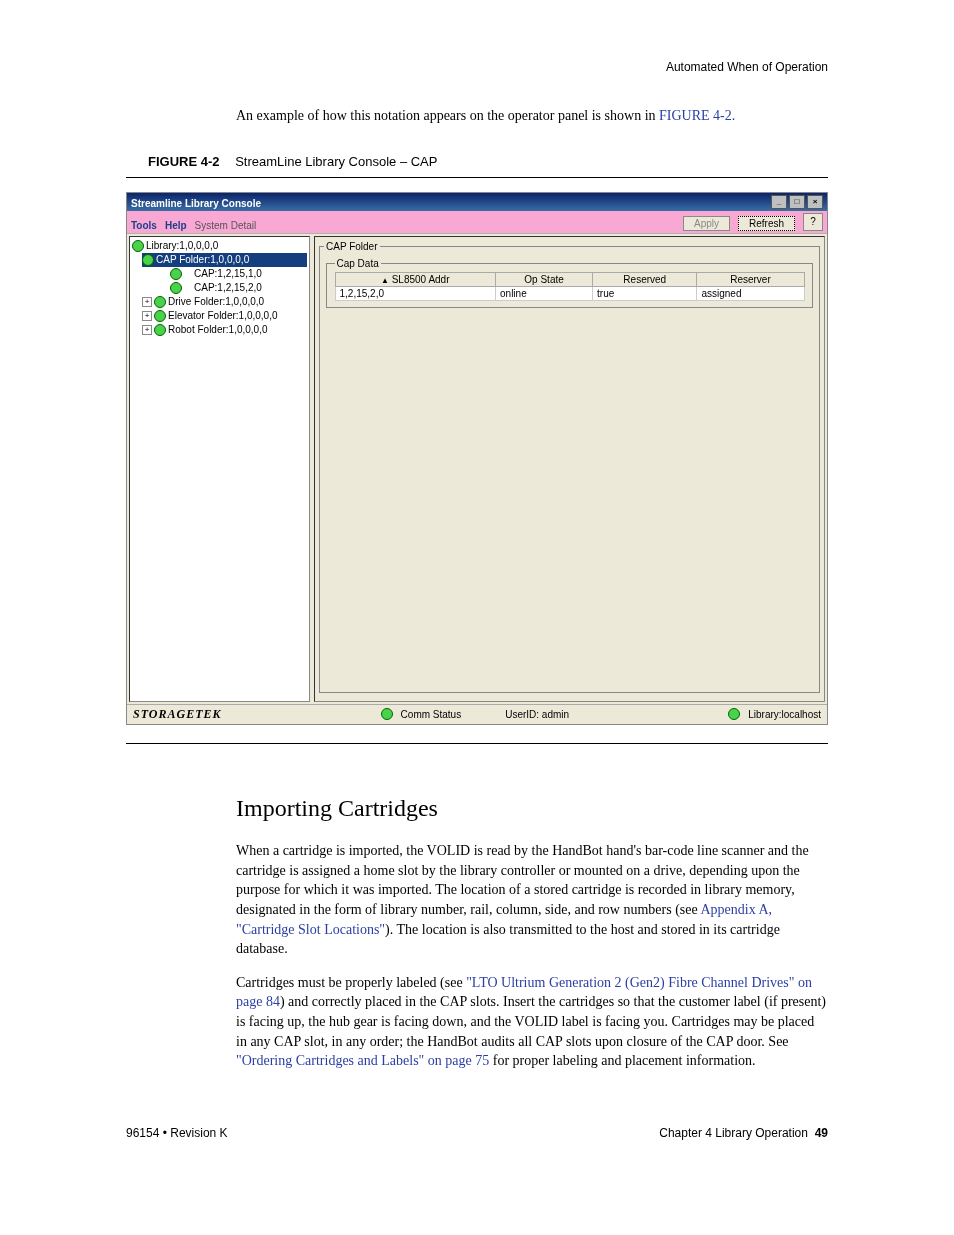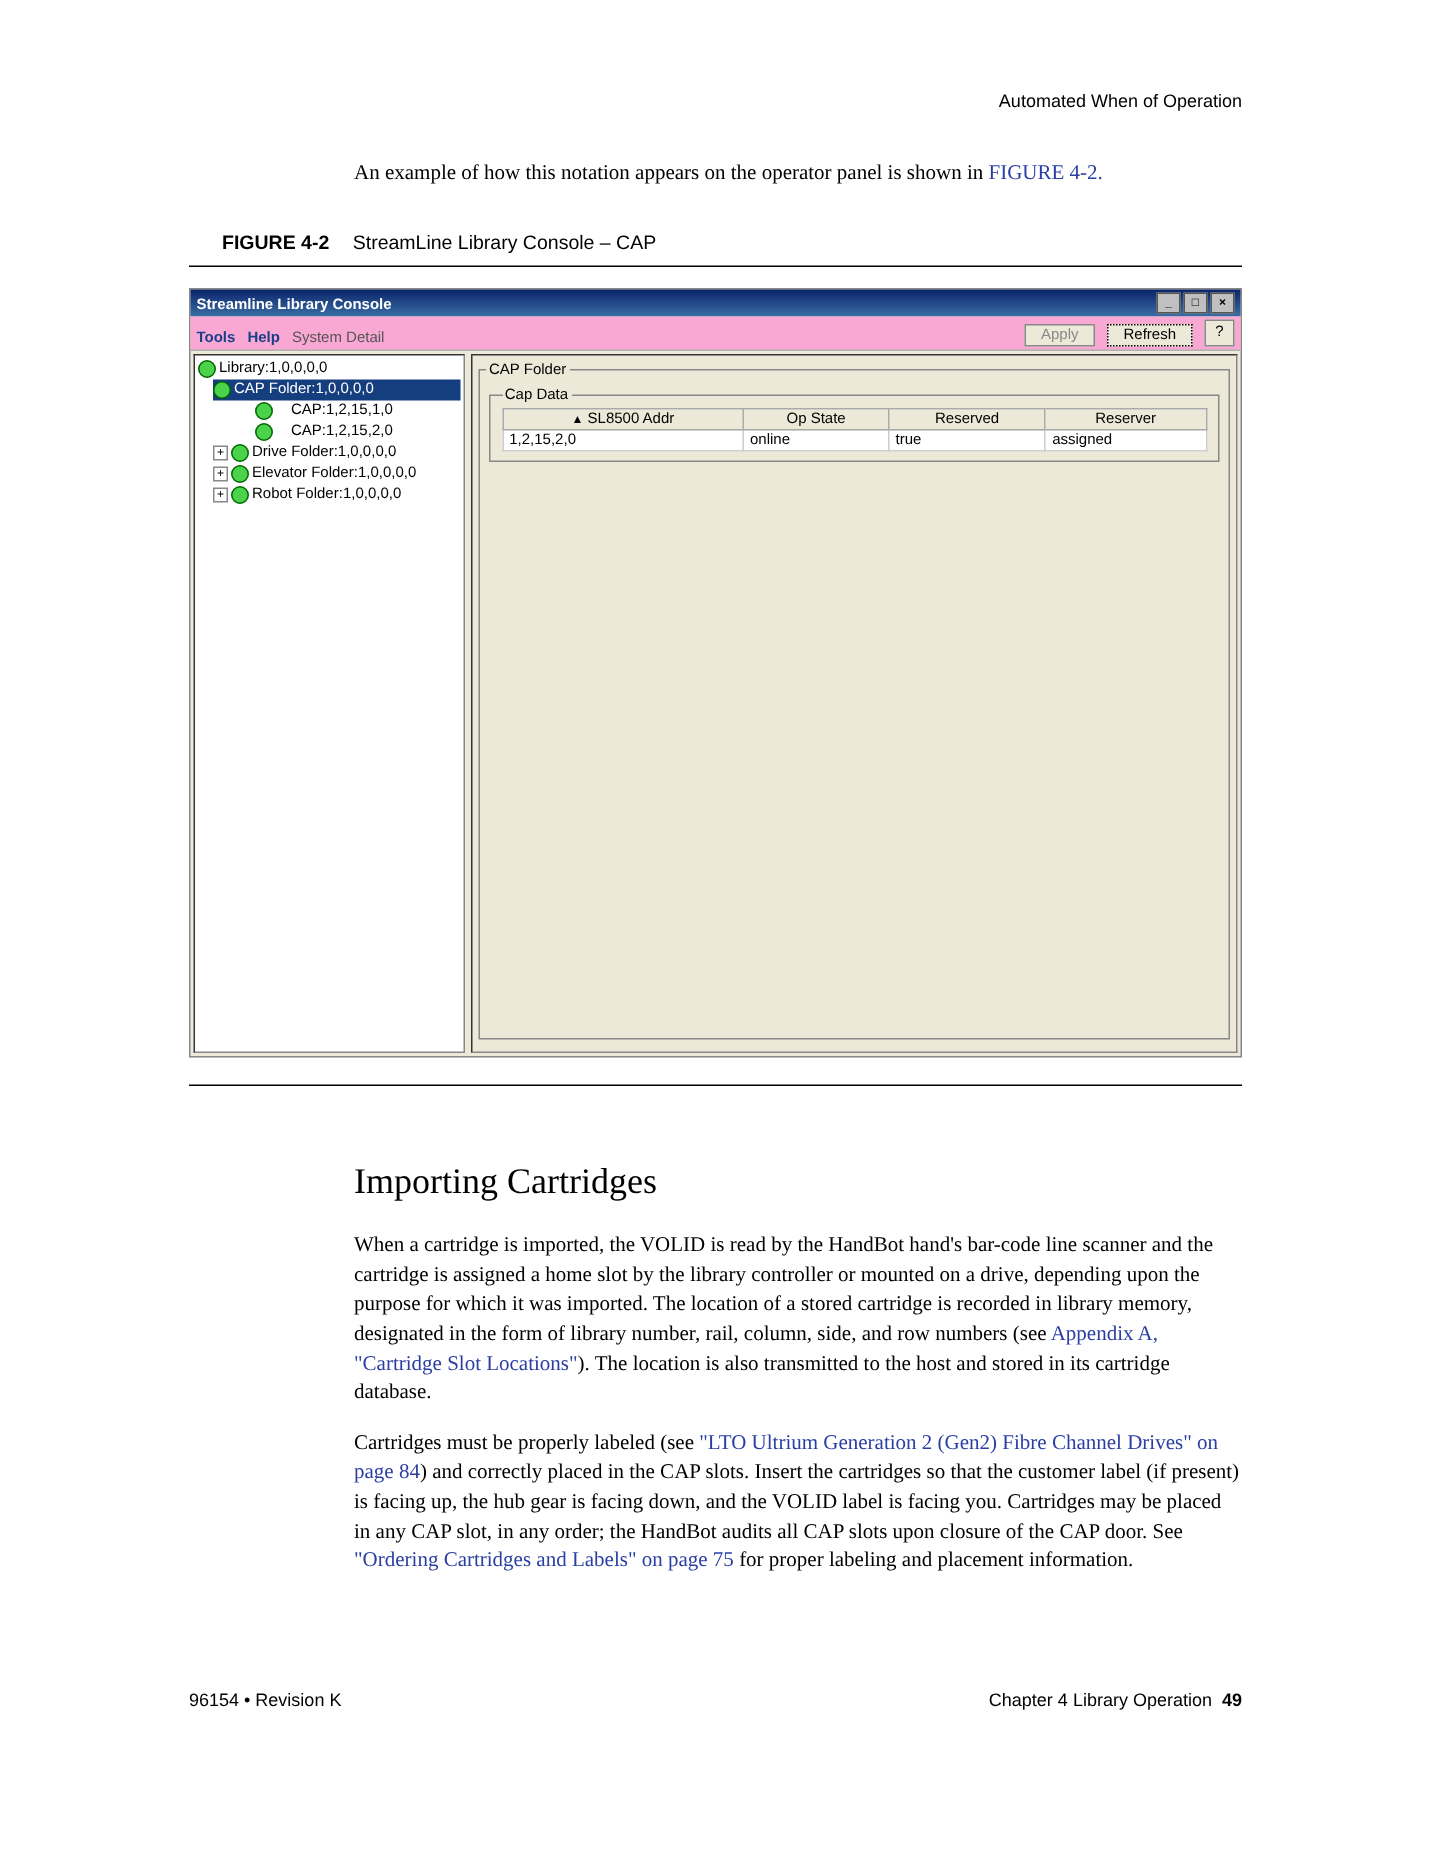--- a/index.html
+++ b/index.html
@@ -207,20 +207,31 @@
                   <td>online</td>
                   <td>true</td>
                   <td>assigned</td>
                 </tr>
               </tbody>
             </table>
           </fieldset>
         </fieldset>
       </div>
     </div>
+    <div class="statusbar">
+      <span class="stk">STORAGETEK</span>
+      <span class="spacer"></span>
+      <span class="green-dot"></span>
+      <span>Comm Status</span>
+      <span style="width:28px;"></span>
+      <span>UserID: admin</span>
+      <span class="spacer"></span>
+      <span class="green-dot"></span>
+      <span>Library:localhost</span>
+    </div>
   </div>
   <hr class="figure-rule">
 
   <div class="body-text">
     <h2 class="sect">Importing Cartridges</h2>
 
     <p>
       <span>When a cartridge is imported, the VOLID is read by the HandBot hand's bar-code line scanner and the cartridge is assigned a home slot by the library controller or mounted on a drive, depending upon the purpose for which it was imported. The location of a stored cartridge is recorded in library memory, designated in the form of library number, rail, column, side, and row numbers (see </span><span class="link">Appendix A, "Cartridge Slot Locations"</span><span>). The location is also transmitted to the host and stored in its cartridge database.</span>
     </p>
 

